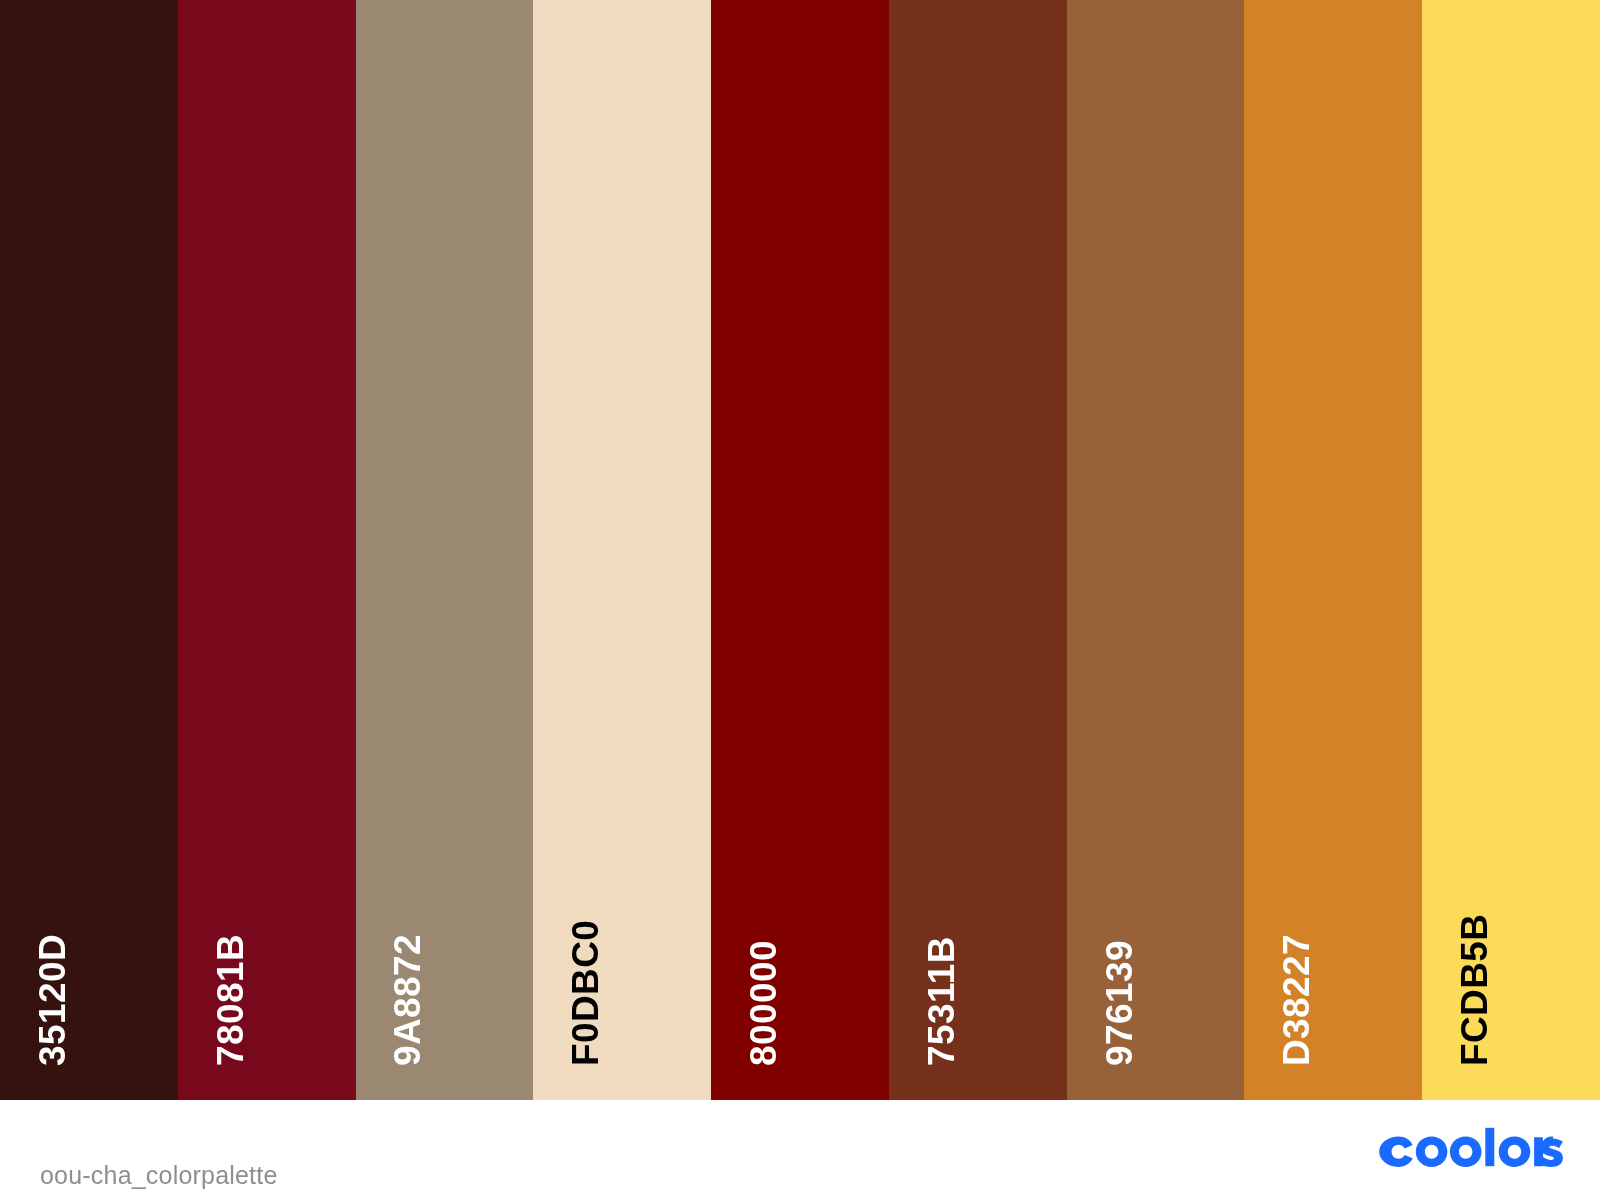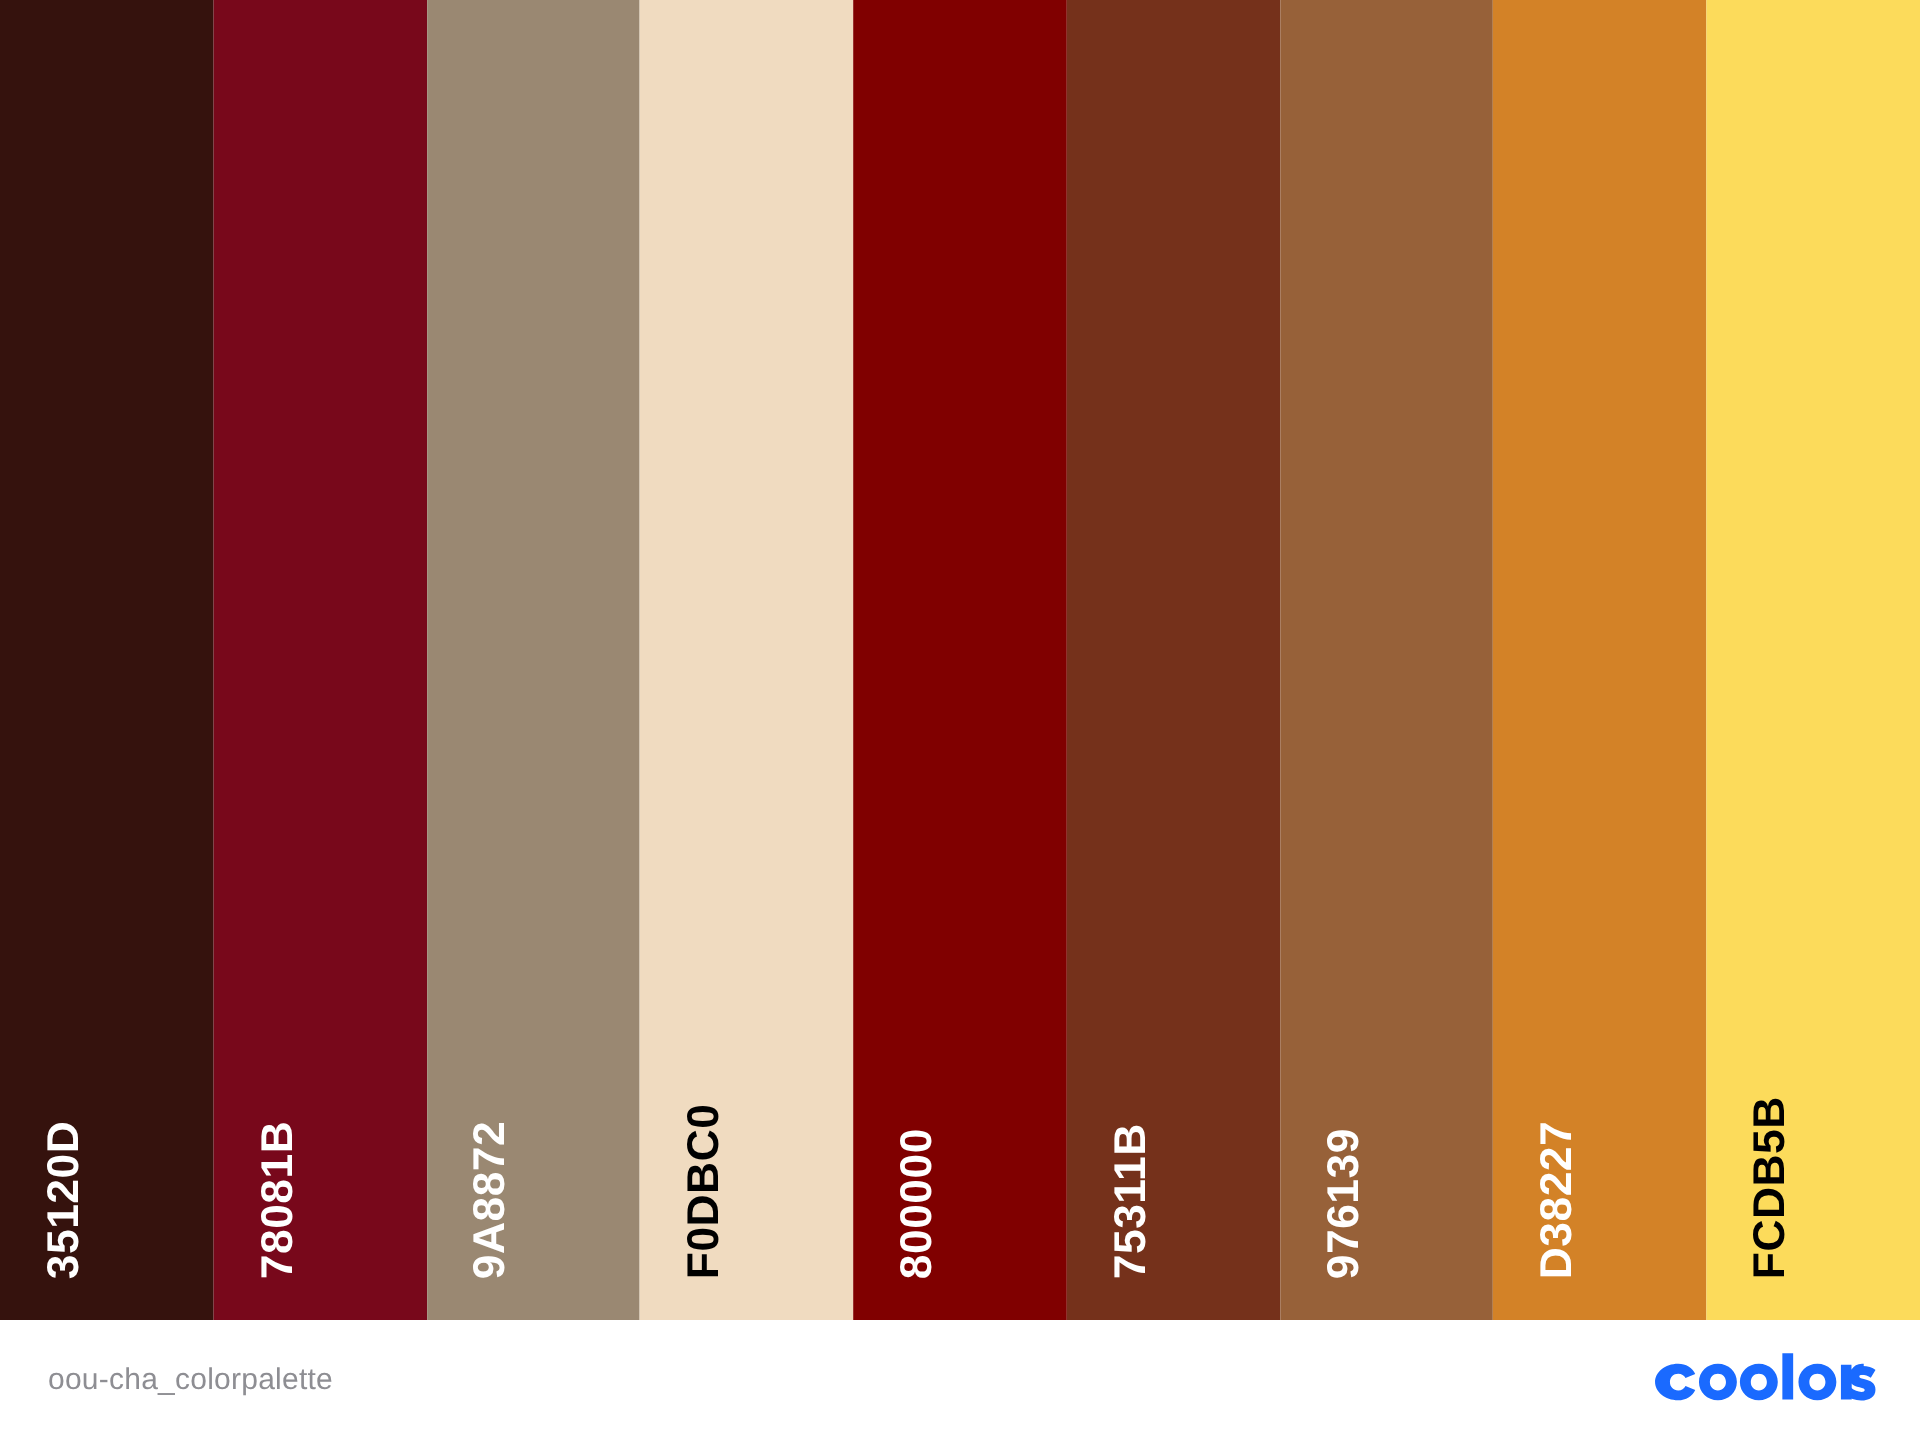--- a/index.html
+++ b/index.html
@@ -145,21 +145,21 @@
         </div>
       </div>
       <div class="swatch" style="background: rgb(252, 219, 91);">
         <div class="label-wrap">
           <div class="label-rot" style="color: rgb(0, 0, 0);">FCDB5B</div>
         </div>
       </div>
     </div>
 
   <div id="footer">
-    <div id="footer-name" style="color: rgb(142, 142, 147);">oou-cha_colorpalette</div>
+    <div id="footer-name" style="color: rgb(142, 142, 147); margin-top: 25px;">oou-cha_colorpalette</div>
 
     <a id="brand-logo" href="#">
       <svg width="186" height="46" viewBox="0 0 186 46" aria-hidden="true">
         <g id="logo-glyphs" fill="#1A6AFF">
 
           <path d="M20.5 9.5c6.4 0 11.9 3.3 14.2 8.6l-8.1 3.3c-1.1-2.3-3.3-3.7-6.1-3.7-4 0-6.9 2.9-6.9 7s2.9 7 6.9 7c2.8 0 5-1.4 6.1-3.7l8.1 3.3c-2.3 5.3-7.8 8.6-14.2 8.6C9.4 39.9 1.2 32.7 1.2 24.7S9.4 9.5 20.5 9.5z"></path>
 
           <path d="M53.6 9.5c8.9 0 15.8 6.5 15.8 15.2s-6.9 15.2-15.8 15.2-15.8-6.5-15.8-15.2S44.7 9.5 53.6 9.5zm0 22.2c3.9 0 6.7-2.9 6.7-7s-2.8-7-6.7-7-6.7 2.9-6.7 7 2.8 7 6.7 7z"></path>
 
           <path d="M87.7 9.5c8.9 0 15.8 6.5 15.8 15.2s-6.9 15.2-15.8 15.2-15.8-6.5-15.8-15.2S78.8 9.5 87.7 9.5zm0 22.2c3.9 0 6.7-2.9 6.7-7s-2.8-7-6.7-7-6.7 2.9-6.7 7 2.8 7 6.7 7z"></path>

